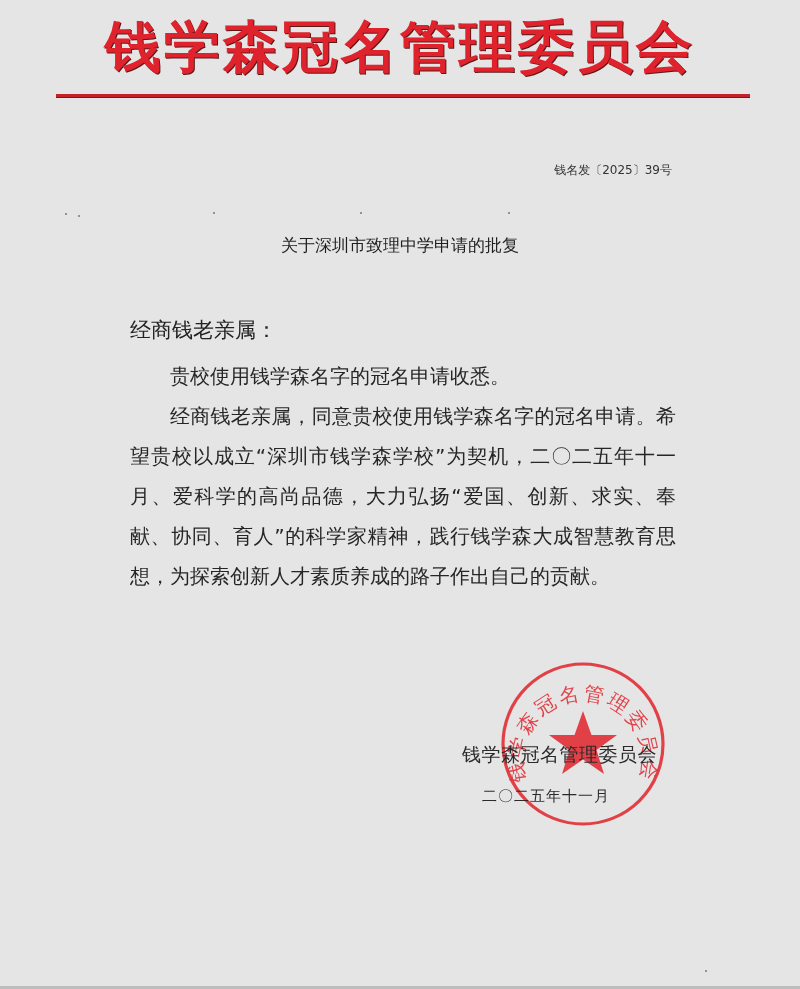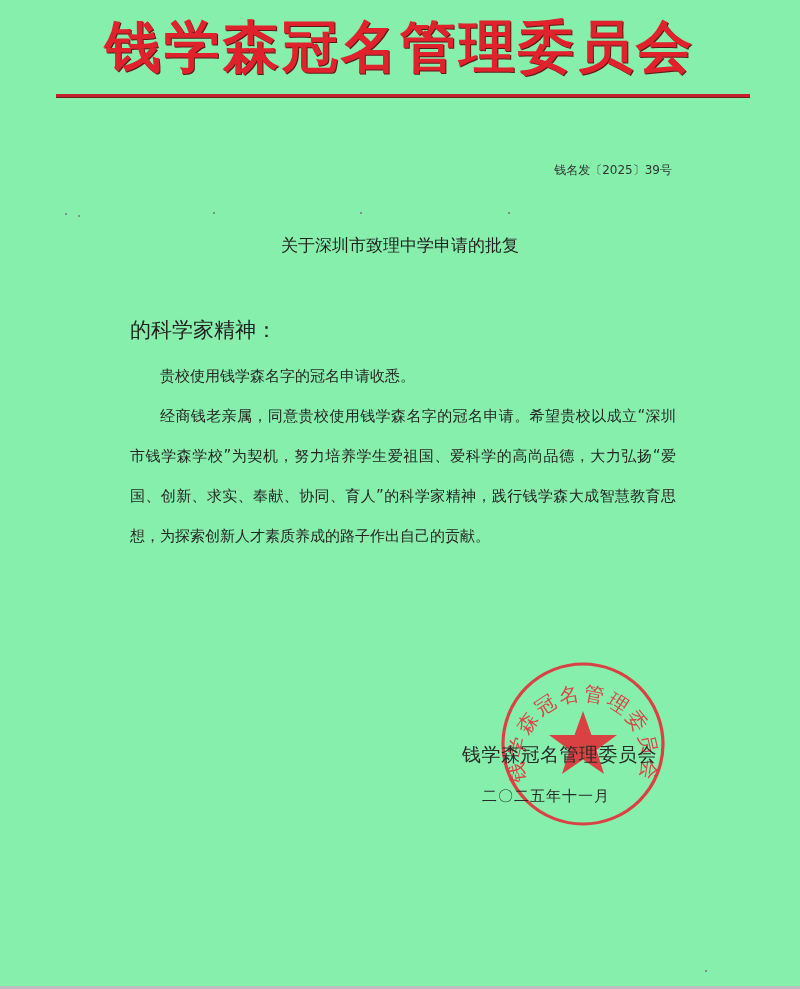--- a/index.html
+++ b/index.html
@@ -12,21 +12,21 @@
     height: 989px;
     position: relative;
     overflow: hidden;
     font-family: "DejaVu Serif", "Liberation Serif", serif;
     color: #222;
   }
   .page {
     position: absolute;
     left: 0; top: 0;
     width: 800px; height: 987px;
-    background: #86efac;
+    background: #e5e5e5;
   }
   .bottom-edge {
     position: absolute;
     left: 0; top: 986px;
     width: 800px; height: 3px;
     background: #bdbdbd;
   }
   .masthead {
     position: absolute;
     left: 0; top: 6px;
@@ -78,21 +78,21 @@
     font-family: "DejaVu Sans", "Liberation Sans", sans-serif;
     font-size: 21px;
     color: #222;
     line-height: 30px;
   }
   .body-text {
     position: absolute;
     left: 130px; top: 356px;
     width: 546px;
     font-family: "DejaVu Sans", "Liberation Sans", sans-serif;
-    font-size: 15px;
+    font-size: 20px;
     line-height: 40px;
     color: #262626;
     text-align: justify;
   }
   .body-text p {
     margin: 0;
     text-indent: 2em;
   }
   .seal {
     position: absolute;
@@ -135,25 +135,25 @@
     <span class="speck" style="left:78px; top:215px;"></span>
     <span class="speck" style="left:213px; top:212px;"></span>
     <span class="speck" style="left:360px; top:212px;"></span>
     <span class="speck" style="left:508px; top:212px;"></span>
     <span class="speck" style="left:654px; top:775px;"></span>
     <span class="speck" style="left:705px; top:970px;"></span>
   </div>
 
   <div class="doc-title">关于深圳市致理中学申请的批复</div>
 
-  <div class="salutation">的科学家精神：</div>
+  <div class="salutation">经商钱老亲属：</div>
 
   <div class="body-text">
     <p>贵校使用钱学森名字的冠名申请收悉。</p>
-    <p>经商钱老亲属，同意贵校使用钱学森名字的冠名申请。希望贵校以成立“深圳市钱学森学校”为契机，努力培养学生爱祖国、爱科学的高尚品德，大力弘扬“爱国、创新、求实、奉献、协同、育人”的科学家精神，践行钱学森大成智慧教育思想，为探索创新人才素质养成的路子作出自己的贡献。</p>
+    <p>经商钱老亲属，同意贵校使用钱学森名字的冠名申请。希望贵校以成立“深圳市钱学森学校”为契机，二〇二五年十一月、爱科学的高尚品德，大力弘扬“爱国、创新、求实、奉献、协同、育人”的科学家精神，践行钱学森大成智慧教育思想，为探索创新人才素质养成的路子作出自己的贡献。</p>
   </div>
 
   <svg class="seal" viewBox="0 0 166 166">
     <defs>
       <path id="sealArc" d="M 26 118 A 60 60 0 1 1 140 118" fill="none"></path>
     </defs>
     <circle cx="83" cy="83" r="80" fill="none" stroke="#e2323a" stroke-width="3.2" opacity="0.92"></circle>
     <text font-family="DejaVu Sans, Liberation Sans, sans-serif" font-size="20" fill="#e2323a" opacity="0.9" letter-spacing="3">
       <textPath href="#sealArc" startOffset="50%" text-anchor="middle">钱学森冠名管理委员会</textPath>
     </text>

